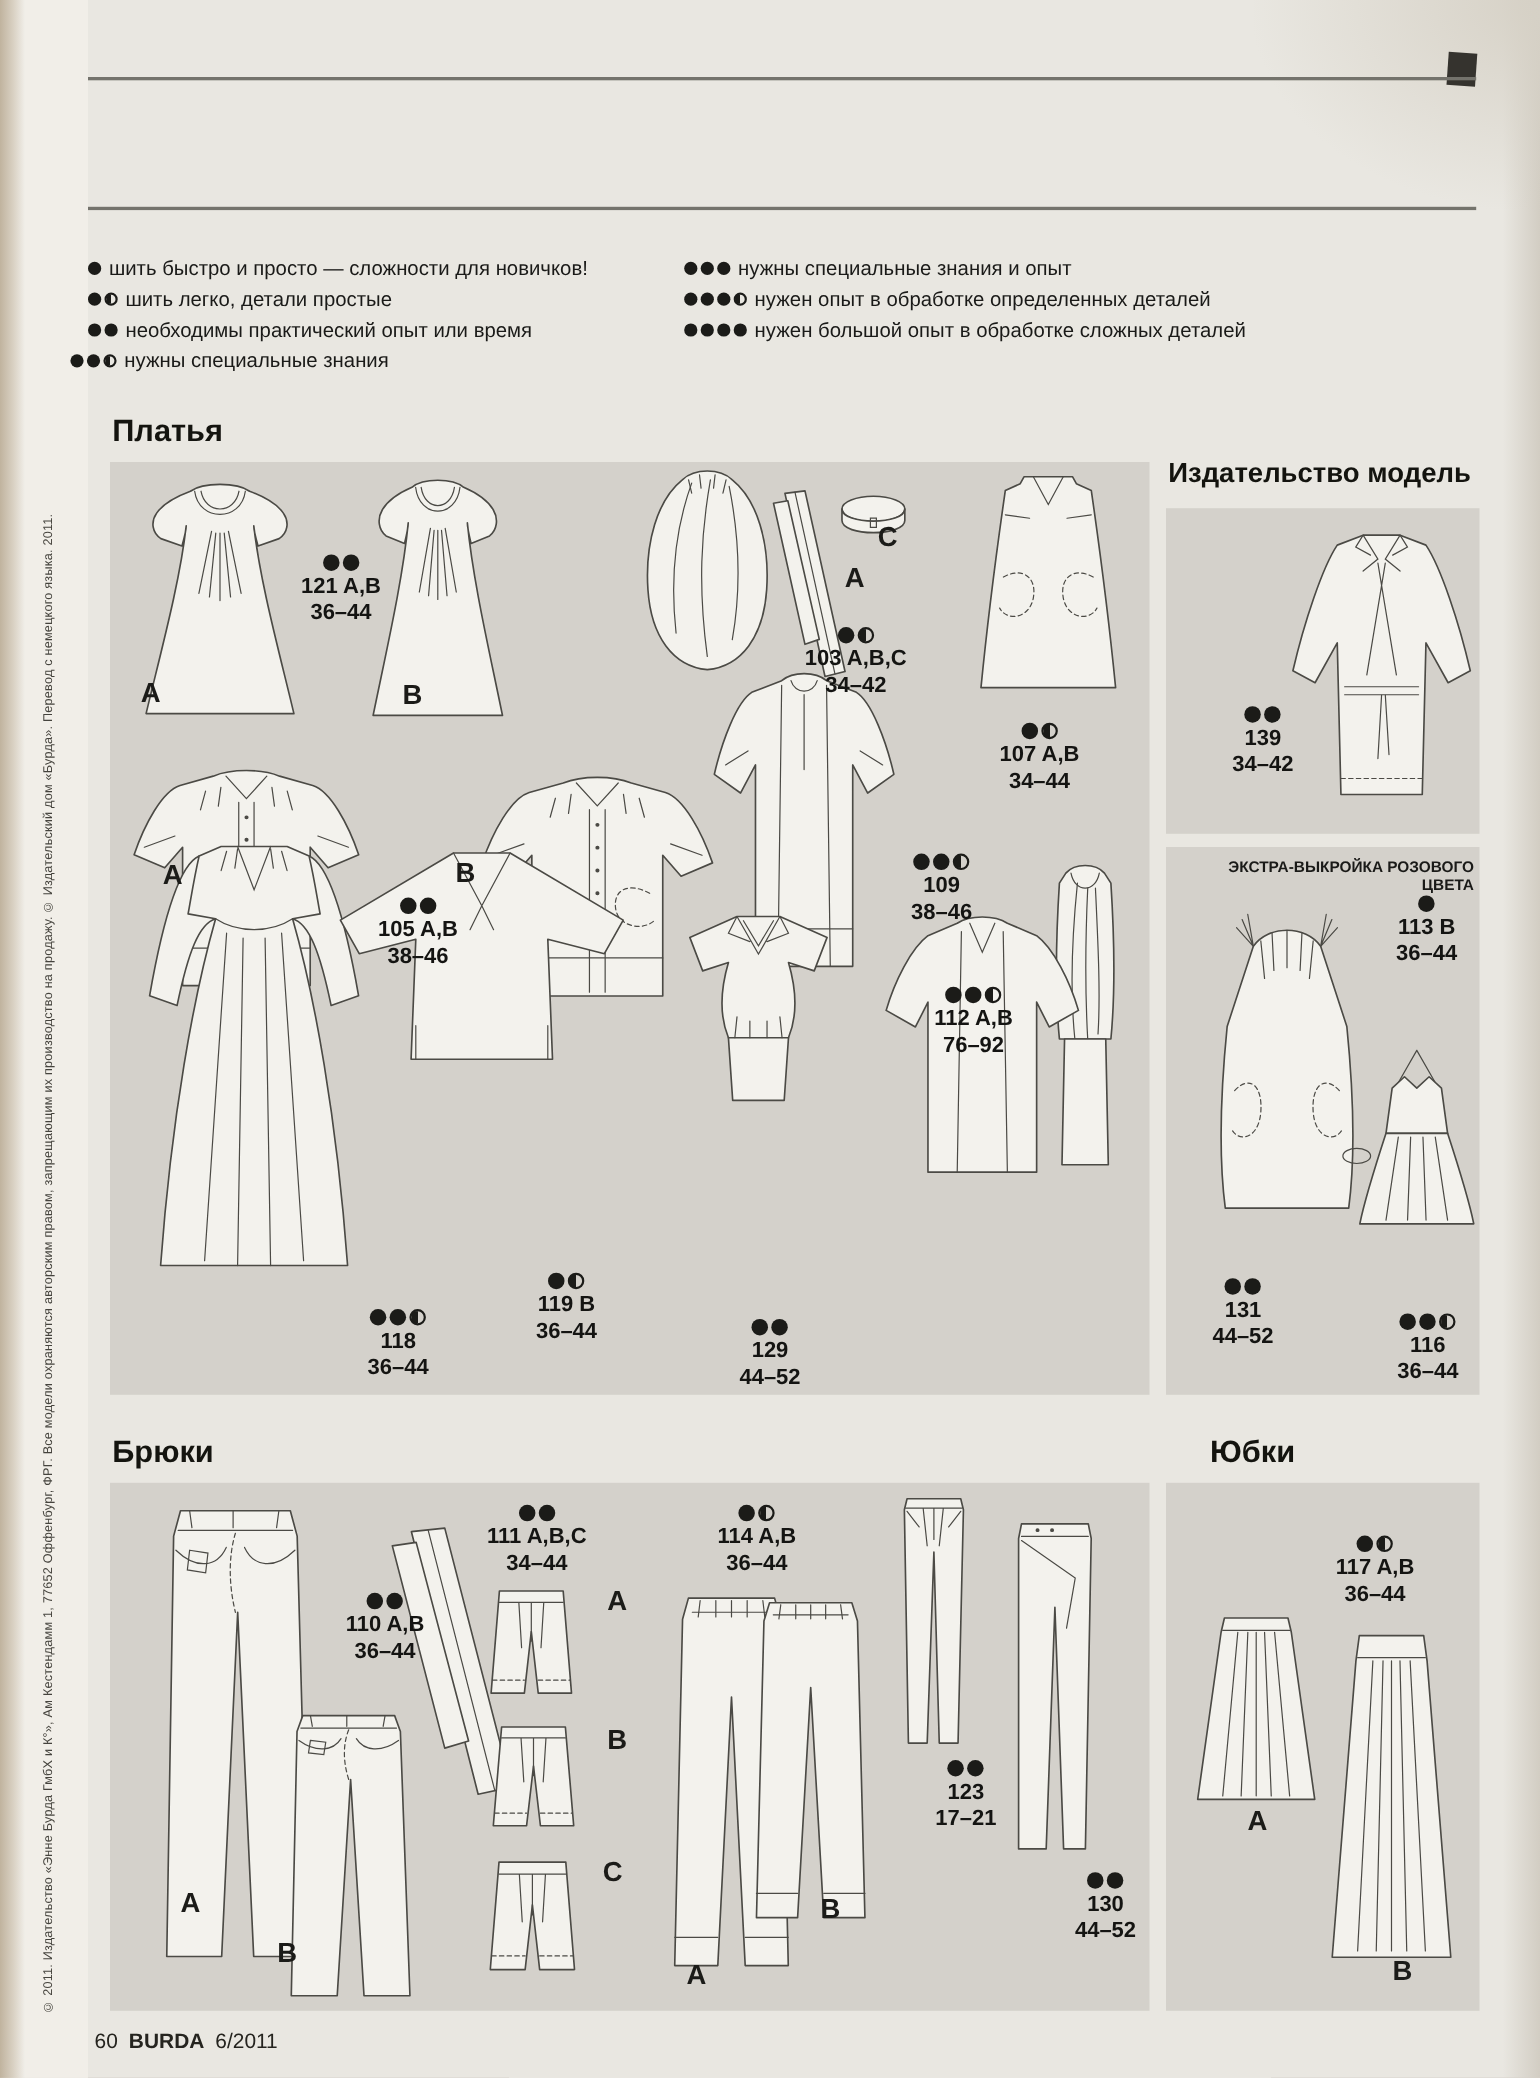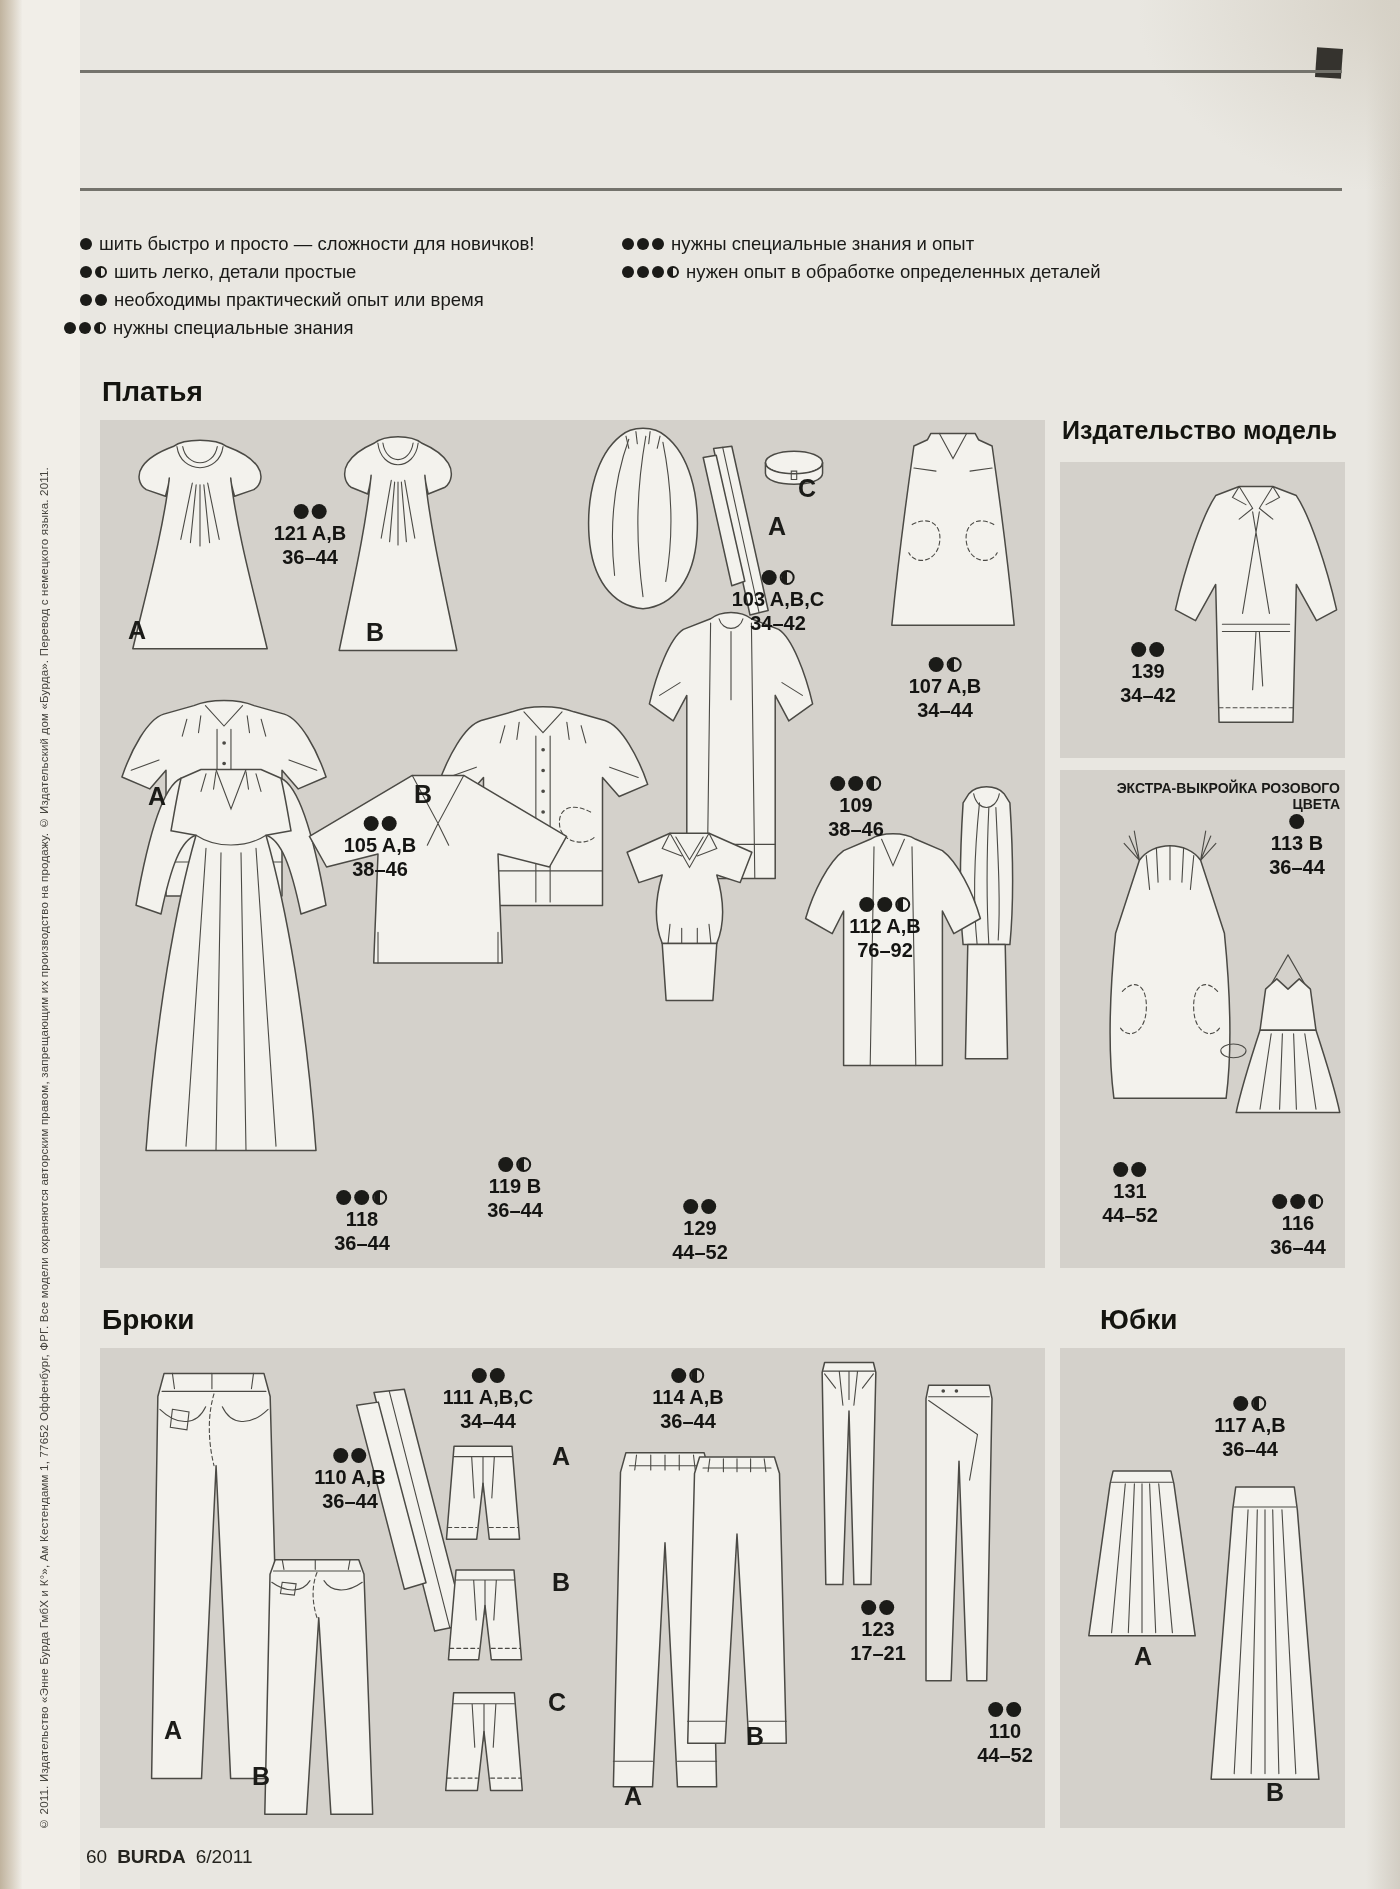--- a/index.html
+++ b/index.html
@@ -209,20 +209,29 @@
     </div>
   <div class="litem" style="left:622px;top:261px">
       <span class="dots">
         <span class="dot full"></span>
         <span class="dot full"></span>
         <span class="dot full"></span>
         <span class="dot half"></span>
       </span>
       <span>нужен опыт в обработке определенных деталей</span>
     </div>
+  <div class="litem" style="left:622px;top:289px">
+      <span class="dots">
+        <span class="dot full"></span>
+        <span class="dot full"></span>
+        <span class="dot full"></span>
+        <span class="dot full"></span>
+      </span>
+      <span>нужен большой опыт в обработке сложных деталей</span>
+    </div>
 
   <div class="sec-head" style="left:102px;top:376px">Платья</div>
   <div class="panel" style="left:100px;top:420px;width:945px;height:848px"></div>
   <div class="designer-head">Издательство модель</div>
   <div class="panel" style="left:1060px;top:462px;width:285px;height:296px"></div>
   <div class="panel" style="left:1060px;top:770px;width:285px;height:498px"></div>
   <div class="extra-caption">ЭКСТРА-ВЫКРОЙКА РОЗОВОГО ЦВЕТА</div>
 
   <svg class="sk" style="left:104px;top:430px;width:192px;height:232px" viewBox="0 0 100 140" preserveAspectRatio="none">
       <use href="#g-dress"></use>
@@ -454,21 +463,21 @@
         <span class="dot full"></span>
       </div>
       <div class="mnum">123</div>
       <div class="msize">17–21</div>
     </div>
   <div class="mlabel" style="left:1005px;top:1700px">
       <div class="dots">
         <span class="dot full"></span>
         <span class="dot full"></span>
       </div>
-      <div class="mnum">110</div>
+      <div class="mnum">130</div>
       <div class="msize">44–52</div>
     </div>
 
   <div class="letter" style="left:164px;top:1716px">A</div>
   <div class="letter" style="left:252px;top:1762px">B</div>
   <div class="letter" style="left:552px;top:1442px">A</div>
   <div class="letter" style="left:552px;top:1568px">B</div>
   <div class="letter" style="left:548px;top:1688px">C</div>
   <div class="letter" style="left:624px;top:1782px">A</div>
   <div class="letter" style="left:746px;top:1722px">B</div>

